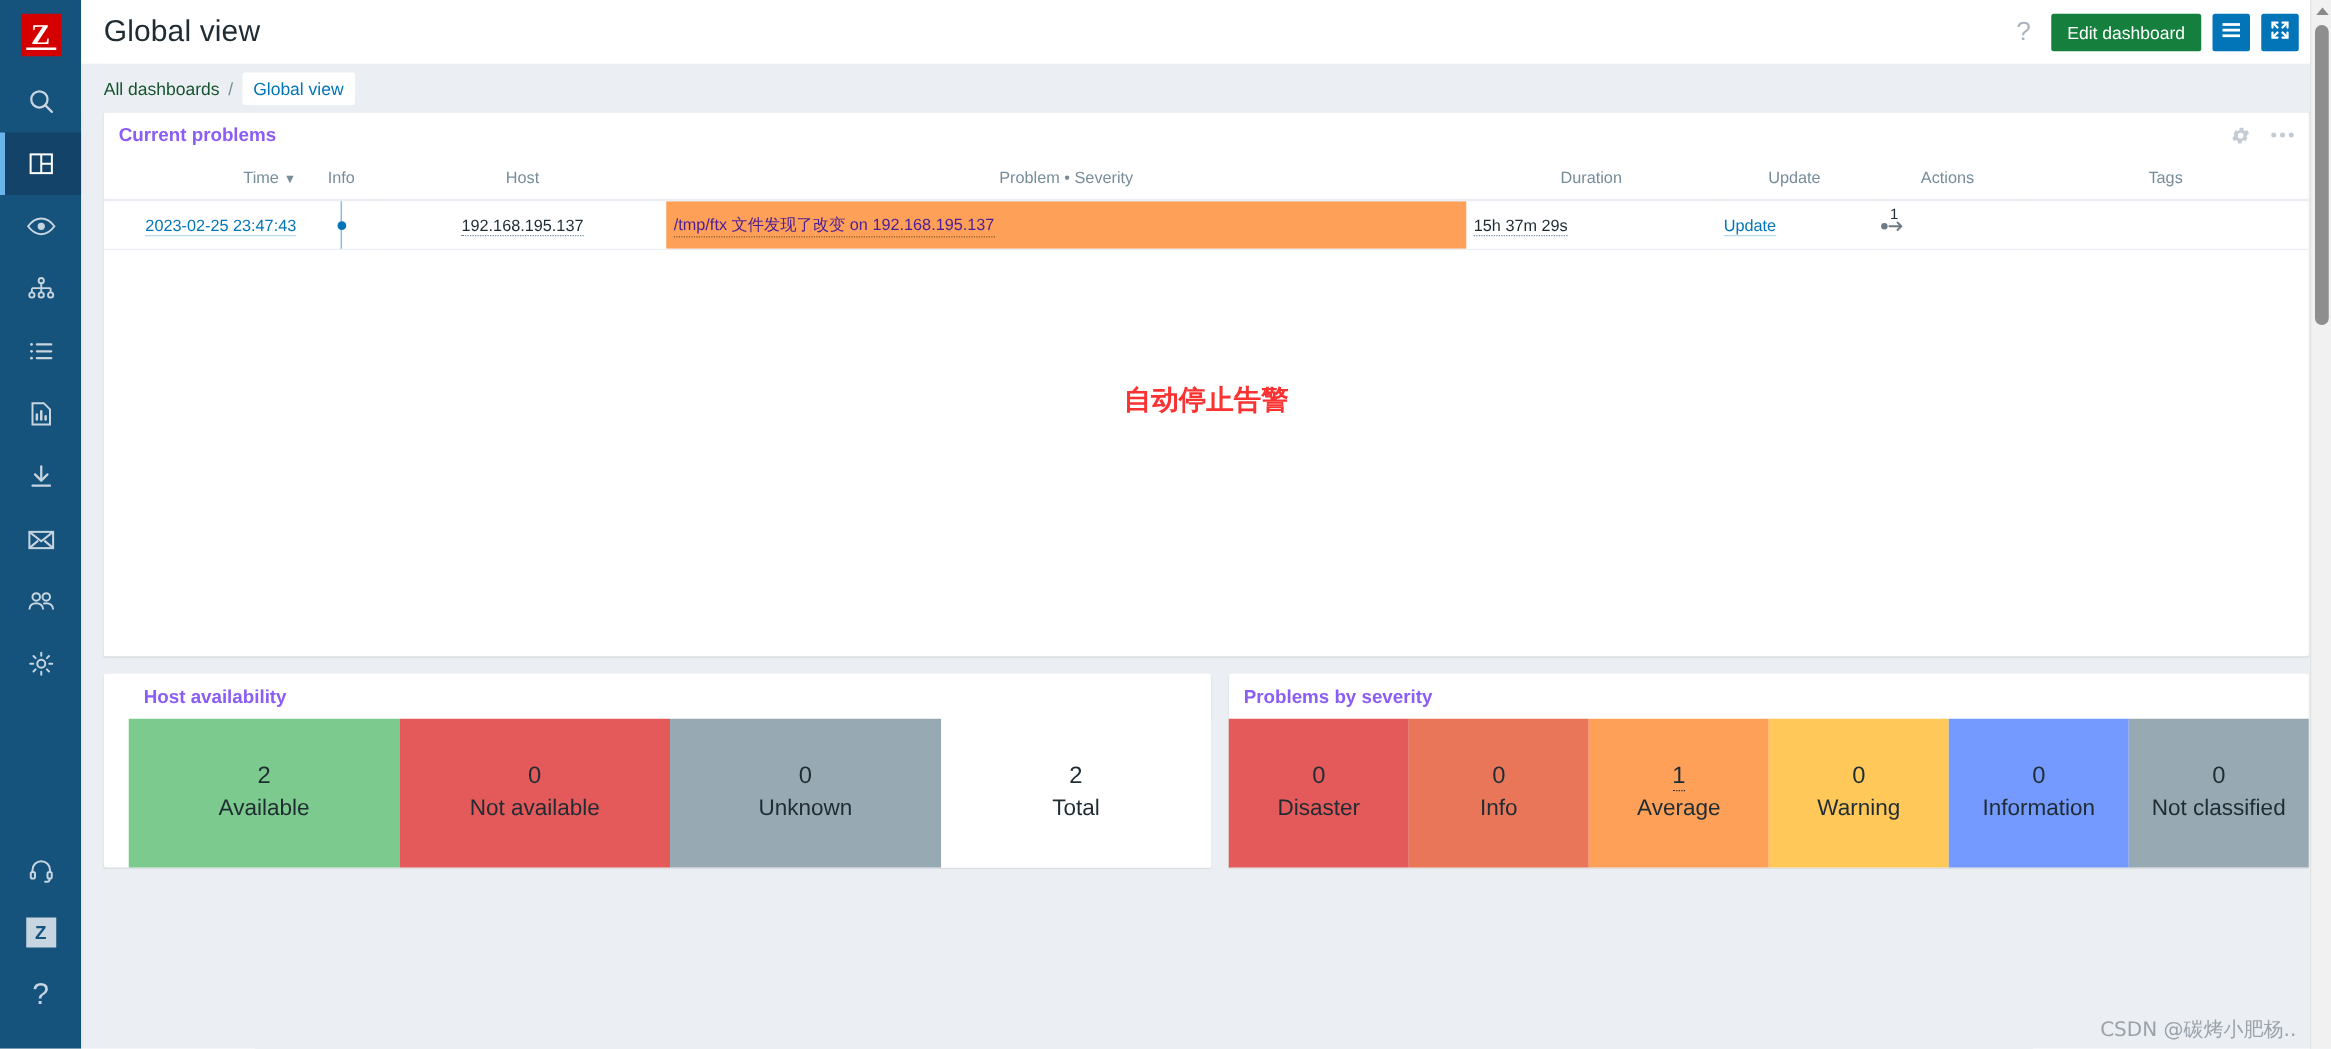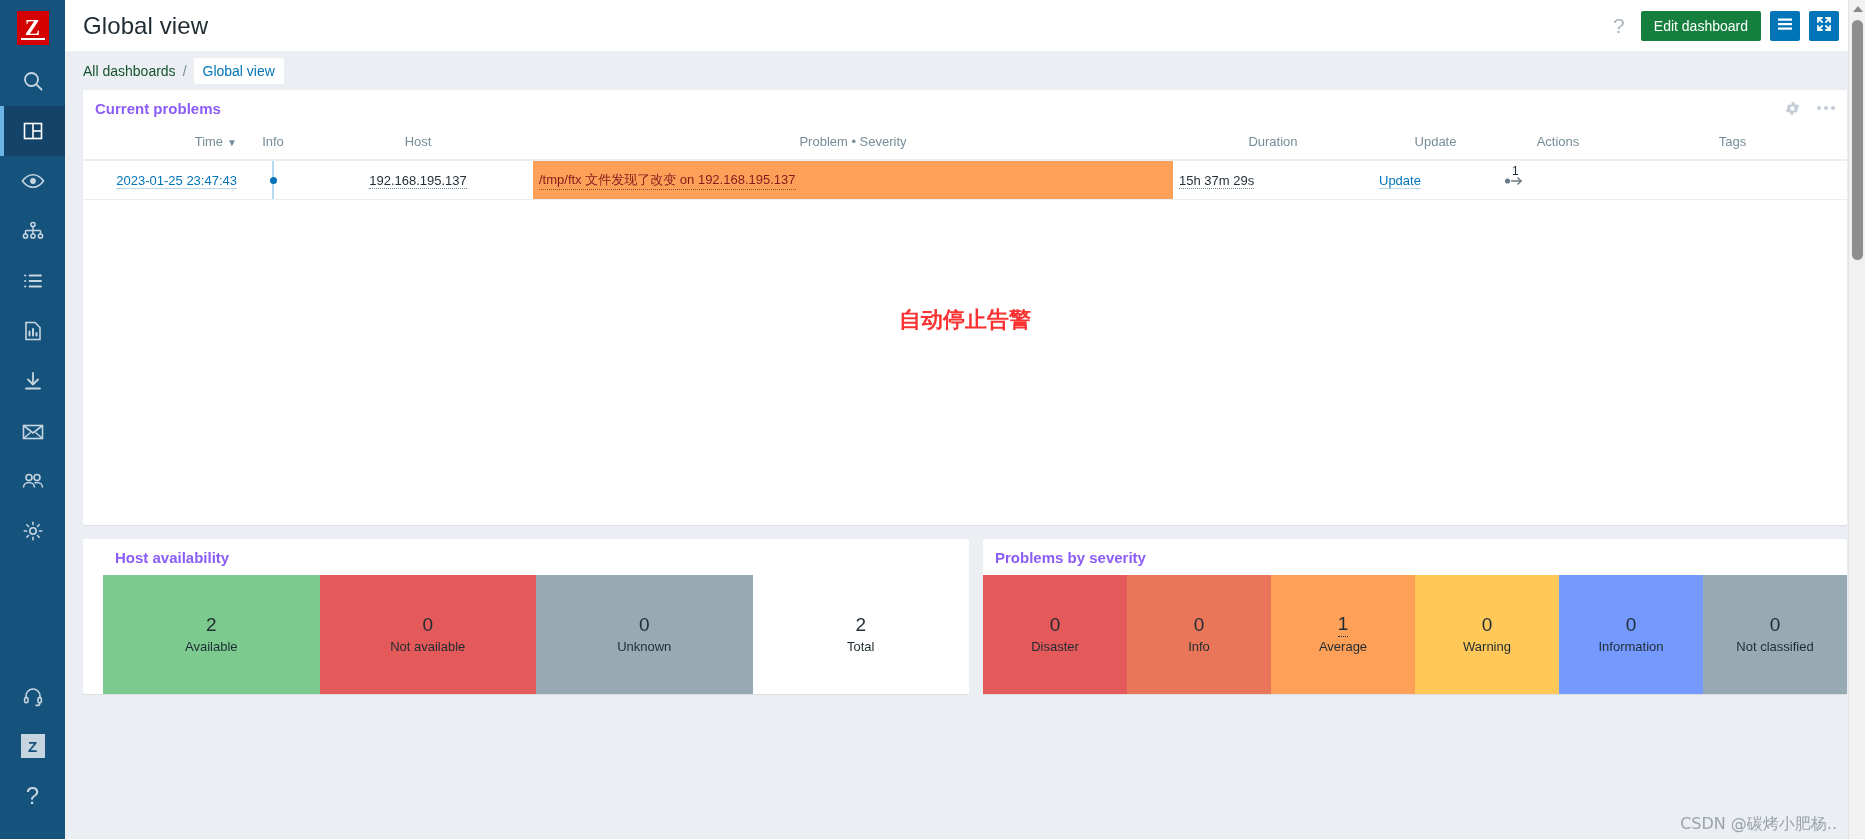--- a/index.html
+++ b/index.html
@@ -155,21 +155,21 @@
   .link-dark-dotted {
     color: #1f2c33; cursor: pointer;
     border-bottom: 1px dotted #768d99;
   }
   .link-plain { color: #0275b8; cursor: pointer; border-bottom: 1px solid #b8d9ec; }
   .sev-cell {
     background: #ffa059; color: #1f2c33;
     height: 38px; display: flex; align-items: center;
     padding: 0 6px; font-size: 13px;
   }
-  .sev-cell .sev-link { border-bottom: 1px dotted #8a5a2a; cursor: pointer; color:#7f1d1d;}
+  .sev-cell .sev-link { border-bottom: 1px dotted #8a5a2a; cursor: pointer; color:#4c1d95;}
   .info-wrap {
     position: relative; height: 38px;
     display: flex; align-items: center; justify-content: center;
   }
   .tl-line {
     position: absolute; left: 50%; top: 0; bottom: 0;
     width: 1px; background: #6ab4e8; transform: translateX(-50%);
   }
   .tl-dot {
     width: 7px; height: 7px; border-radius: 50%;
@@ -191,21 +191,21 @@
   .row2 { display: flex; gap: 14px; margin-top: 14px; height: 155px; }
   #host-availability-widget { flex: 0 0 886px; display: flex; flex-direction: column; padding-left: 20px; }
   #problems-by-severity-widget { flex: 1 1 auto; display: flex; flex-direction: column; }
   .cellbar { display: flex; flex: 1 1 auto; }
   .cellbar .cell {
     flex: 1 1 0; display: flex; flex-direction: column;
     align-items: center; justify-content: center;
     cursor: pointer;
   }
   .cell .num { font-size: 19px; line-height: 1.25; }
-  .cell .lbl { font-size: 13px; line-height: 1.5; }
+  .cell .lbl { font-size: 18px; line-height: 1.5; }
   .cell .num.linkish { border-bottom: 1px dotted currentColor; }
 
   #system-information-widget { margin-top: 14px; height: 60px; }
 
   
   .scrollbar {
     position: absolute; right: 0; top: 0; width: 17px; height: 839px;
     background: #f1f1f1; border-left: 1px solid #e3e3e3;
   }
   .sb-arrow {
@@ -442,21 +442,21 @@
               <th>Duration</th>
               <th>Update</th>
               <th>Actions</th>
               <th>Tags</th>
             </tr>
           </thead>
           <tbody>
             <tr>
               <td>
                 <div class="cell-pad" style="text-align:right;">
-                  <span class="link-plain">2023-01-25 23:47:43</span>
+                  <span class="link-plain">2023-02-25 23:47:43</span>
                 </div>
               </td>
               <td>
                 <div class="info-wrap">
                   <span class="tl-line"></span>
                   <span class="tl-dot"></span>
                 </div>
               </td>
               <td>
                 <div class="cell-pad" style="text-align:center;">

